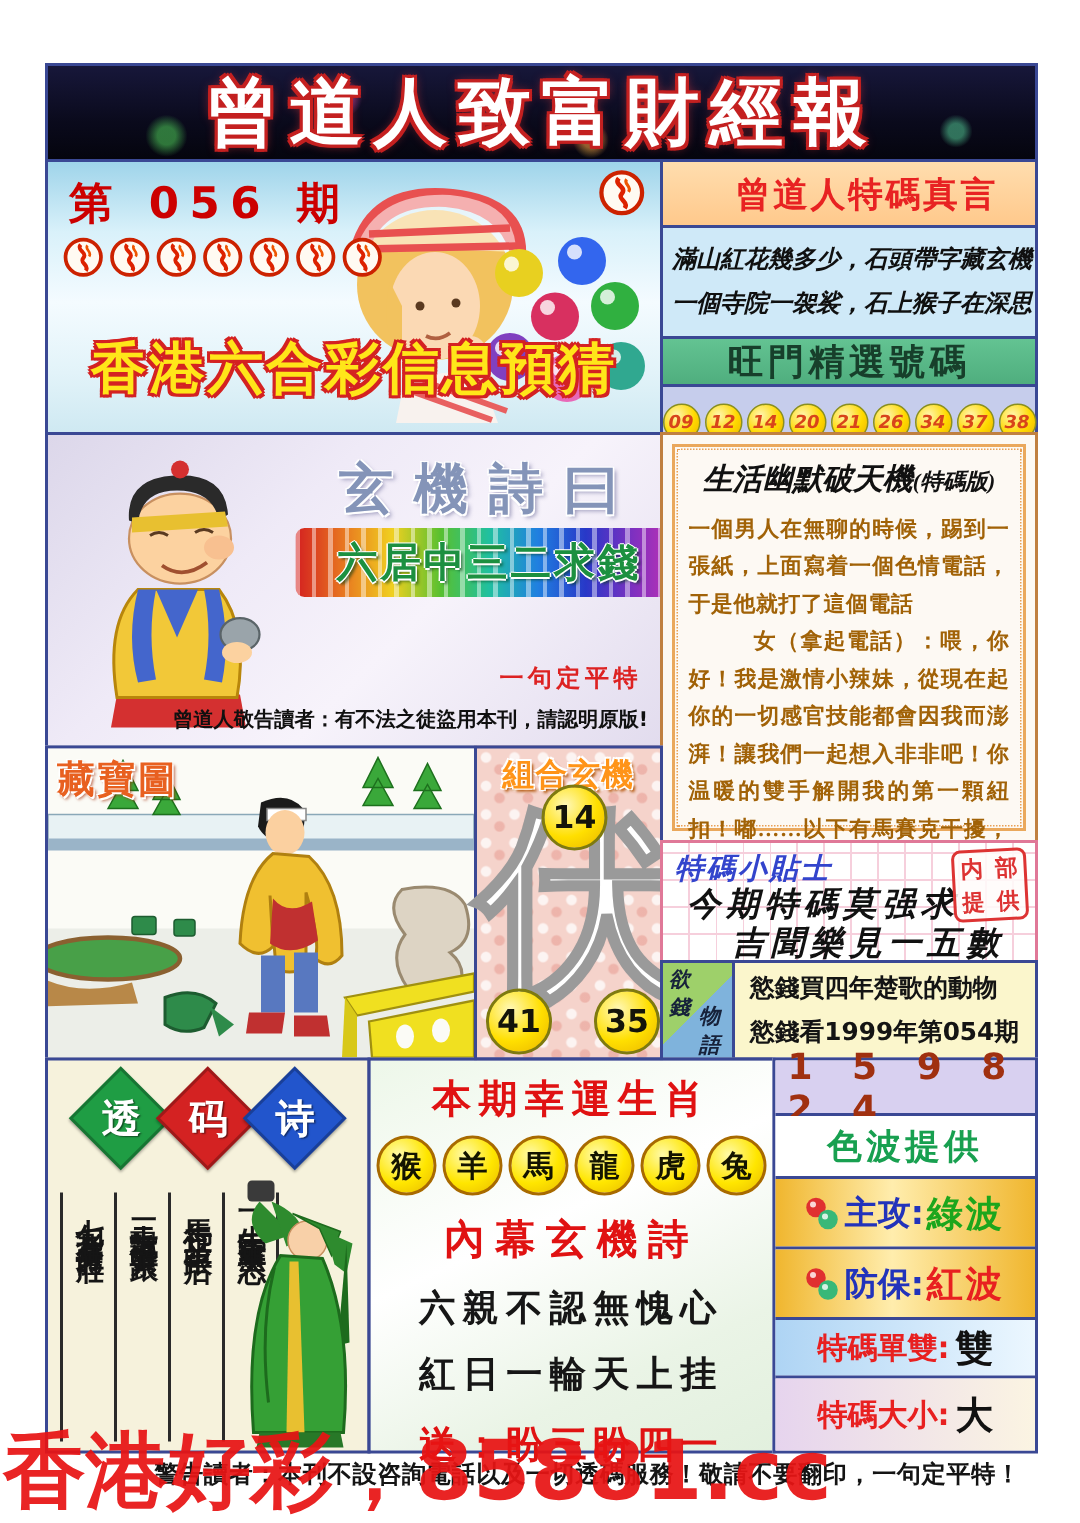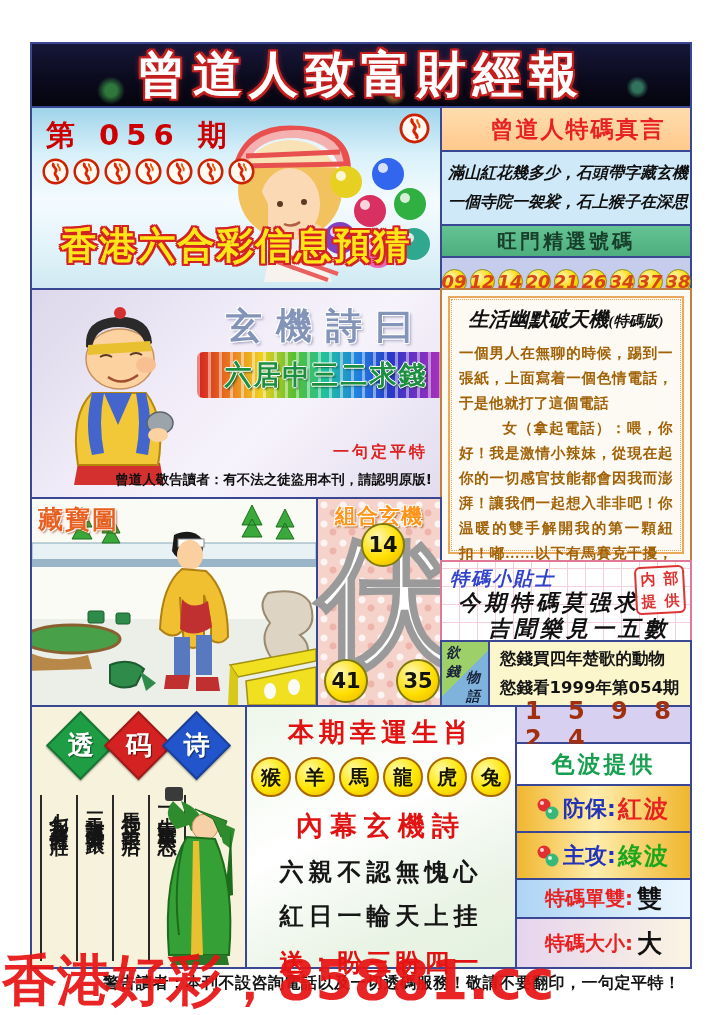--- a/index.html
+++ b/index.html
@@ -33,26 +33,26 @@
   .girl{position:absolute;left:140px;top:4px;}
   .balls-cluster{position:absolute;right:6px;top:48px;}
   
   .truewords{left:440px;top:106px;width:252px;height:184px;display:flex;flex-direction:column;background:#fff;}
   .tw-header{height:42px;background:linear-gradient(180deg,#ffddae,#ffc98c);display:flex;align-items:center;justify-content:center;
     color:#e82222;font-size:23px;font-weight:bold;letter-spacing:2px;border-bottom:2px solid #3a4894;padding-left:24px;}
   .tw-verse{flex:1;background:#cfe9f8;display:flex;flex-direction:column;justify-content:space-evenly;
     padding:2px 6px;border-bottom:2px solid #3a4894;}
   .tw-verse div{color:#101010;font-size:16px;font-weight:bold;font-style:italic;white-space:nowrap;}
   .tw-band{height:30px;background:linear-gradient(180deg,#63c392,#4fae7e);display:flex;align-items:center;justify-content:center;
-    color:#173f2b;font-size:20px;font-weight:bold;letter-spacing:3px;border-bottom:2px solid #3a4894;}
+    color:#173f2b;font-size:24px;font-weight:bold;letter-spacing:3px;border-bottom:2px solid #3a4894;}
   .tw-balls{height:30px;background:#c6cdec;display:flex;align-items:center;justify-content:center;gap:3px;}
   .nball{width:23px;height:23px;border-radius:50%;flex:0 0 auto;
     background:radial-gradient(circle at 35% 30%,#fff6b0,#ffd900 55%,#e9af00);
     border:1px solid #8a8f1f;display:flex;align-items:center;justify-content:center;
-    color:#d8441a;font-size:18px;font-weight:bold;font-style:italic;margin-top:16px;}
+    color:#d8441a;font-size:12px;font-weight:bold;font-style:italic;margin-top:16px;}
   
   .mystic{left:30px;top:288px;width:412px;height:211px;
     background:linear-gradient(135deg,#dcd7ea 0%,#efeaf7 35%,#f7f3fb 60%,#e2dcee 100%);}
   .mystic-title{position:absolute;right:14px;top:12px;color:#8494b8;font-size:36px;font-weight:bold;letter-spacing:14px;white-space:nowrap;
     text-shadow:1px 1px 0 #fff,-1px -1px 0 #fff,1px -1px 0 #fff,-1px 1px 0 #fff,2px 2px 3px rgba(60,60,120,.5);}
   .rainbow{position:absolute;left:165px;top:62px;width:258px;height:46px;border-radius:6px;
     background:
       repeating-linear-gradient(90deg,rgba(255,255,255,.45) 0 3px,rgba(255,255,255,0) 3px 11px),
       linear-gradient(90deg,#d42020,#e87820,#f0d020,#58c030,#20c0a0,#2080e0,#2838c8,#8030c0,#d030b0);
     display:flex;align-items:center;justify-content:center;}
@@ -421,40 +421,40 @@
     </div>
     <div class="z-sub">內幕玄機詩</div>
     <div class="z-line">六親不認無愧心</div>
     <div class="z-line">紅日一輪天上挂</div>
     <div class="z-gift">送：盼三盼四一</div>
   </div>
 
   <div class="box lucky">
     <div class="lrow l-tails">1 5 9 8 2 4</div>
     <div class="lrow l-wavetitle">色波提供</div>
+    <div class="lrow l-main">
+      <svg class="pairballs" width="22" height="24" viewBox="0 0 22 24">
+          <circle cx="7" cy="8" r="6.5" fill="#e03030"></circle>
+          <circle cx="5" cy="6" r="2" fill="#fff" opacity=".8"></circle>
+          <circle cx="15" cy="16" r="6.5" fill="#38b878"></circle>
+          <circle cx="13" cy="14" r="2" fill="#fff" opacity=".8"></circle>
+        </svg>
+      <span class="wave-label">主攻:</span>
+      <span class="wave-green">綠波</span>
+    </div>
     <div class="lrow l-guard">
       <svg class="pairballs" width="22" height="24" viewBox="0 0 22 24">
           <circle cx="7" cy="8" r="6.5" fill="#e03030"></circle>
           <circle cx="5" cy="6" r="2" fill="#fff" opacity=".8"></circle>
           <circle cx="15" cy="16" r="6.5" fill="#38b878"></circle>
           <circle cx="13" cy="14" r="2" fill="#fff" opacity=".8"></circle>
         </svg>
       <span class="wave-label">防保:</span>
       <span class="wave-red">紅波</span>
     </div>
-    <div class="lrow l-main">
-      <svg class="pairballs" width="22" height="24" viewBox="0 0 22 24">
-          <circle cx="7" cy="8" r="6.5" fill="#e03030"></circle>
-          <circle cx="5" cy="6" r="2" fill="#fff" opacity=".8"></circle>
-          <circle cx="15" cy="16" r="6.5" fill="#38b878"></circle>
-          <circle cx="13" cy="14" r="2" fill="#fff" opacity=".8"></circle>
-        </svg>
-      <span class="wave-label">主攻:</span>
-      <span class="wave-green">綠波</span>
-    </div>
     <div class="lrow l-parity">
       <span class="sp-label">特碼單雙:</span>
       <span class="sp-value">雙</span>
     </div>
     <div class="lrow l-size">
       <span class="sp-label">特碼大小:</span>
       <span class="sp-value">大</span>
     </div>
   </div>
 

